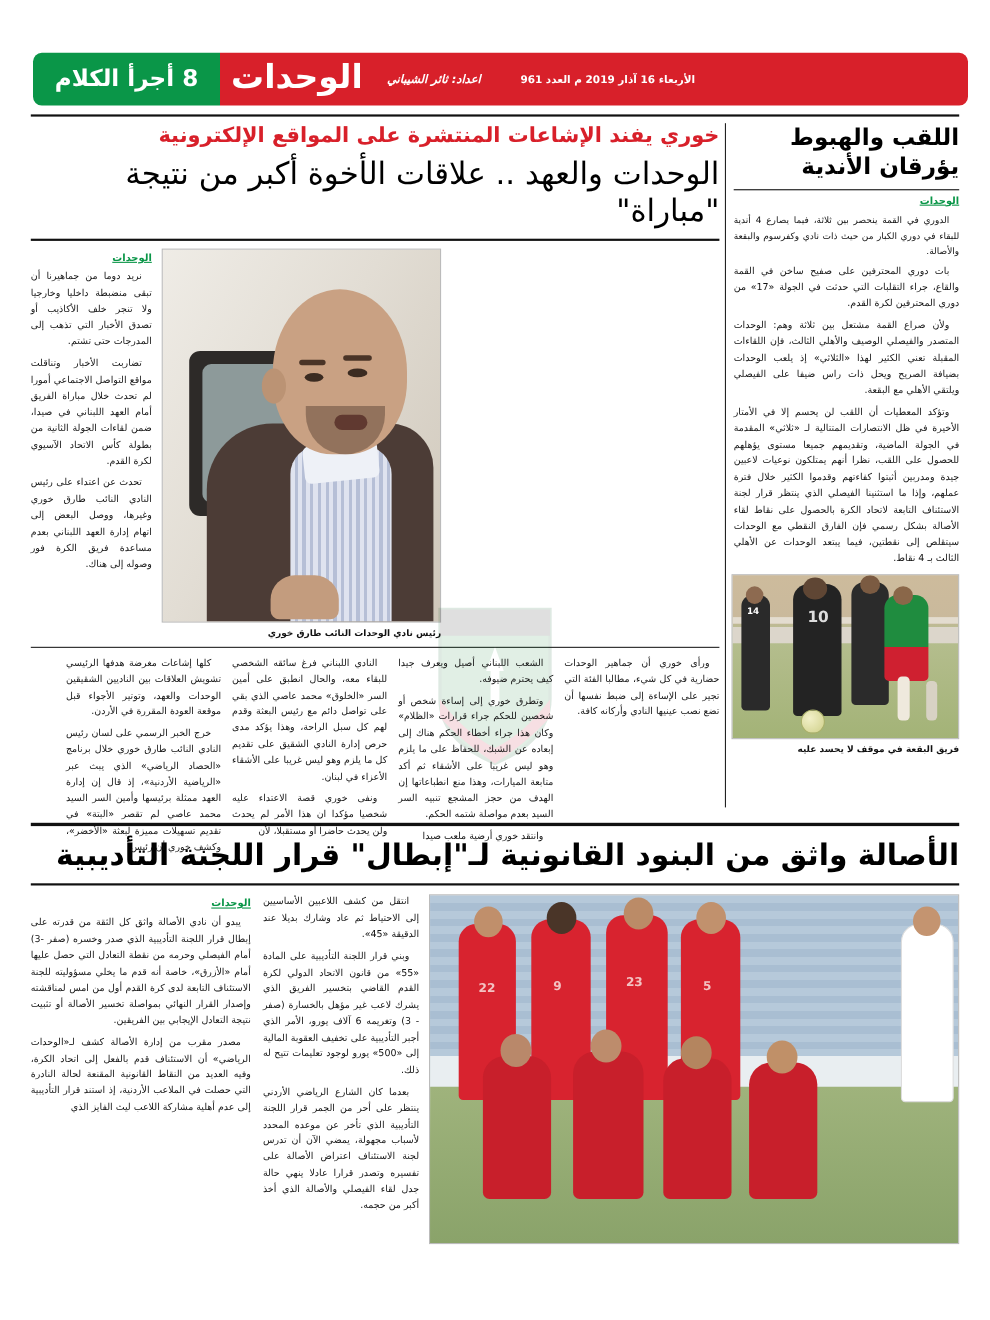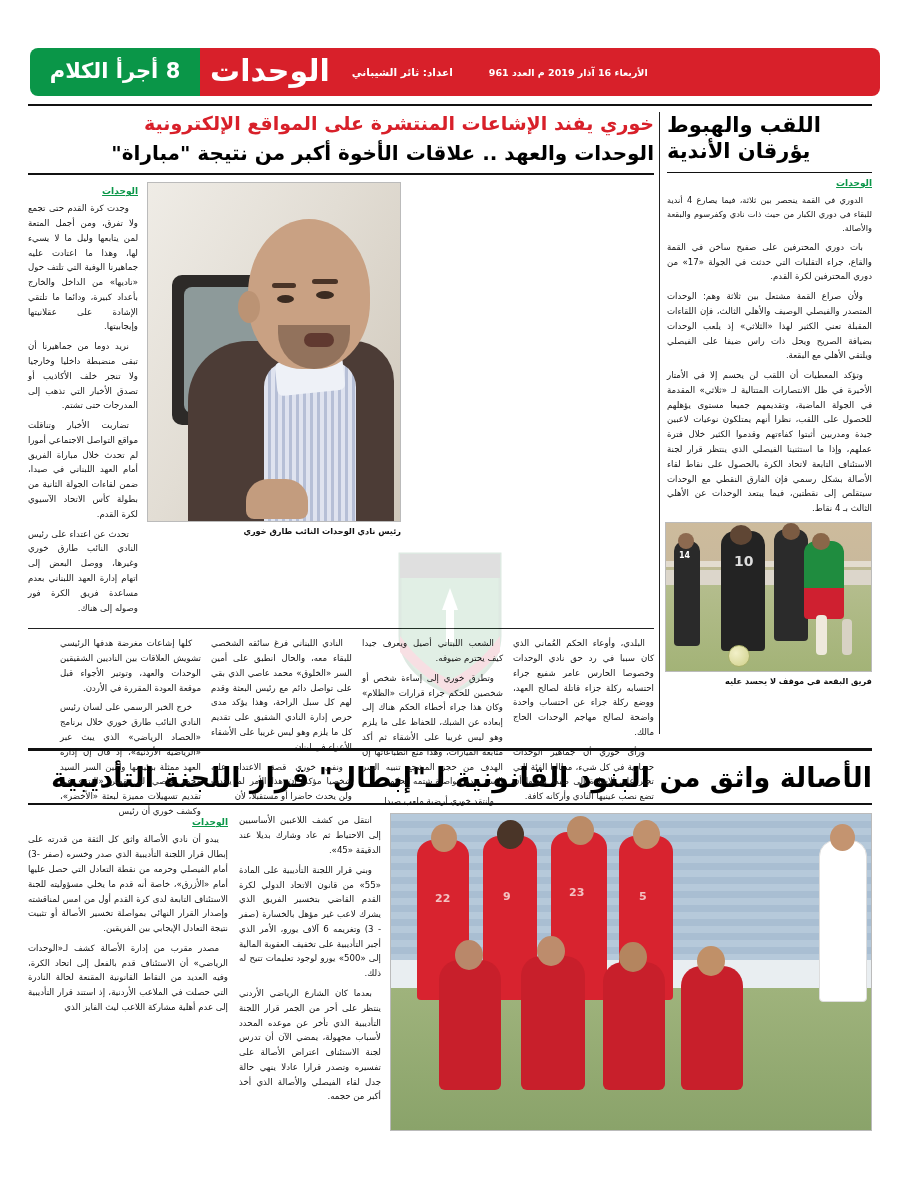--- a/index.html
+++ b/index.html
@@ -70,20 +70,21 @@
     font-family: "DejaVu Sans", sans-serif;
     padding: 0 22px 4px 10px;
     white-space: nowrap;
   }
   .masthead-credit {
     color: #fff;
     font-size: 10.5px;
     font-weight: bold;
     white-space: nowrap;
     margin-right: 14px;
+    font-style: italic;
   }
   .masthead-date {
     color: #fff;
     font-size: 9.5px;
     font-weight: bold;
     white-space: nowrap;
     margin-right: auto;
     margin-left: 22px;
     direction: rtl;
   }
@@ -113,21 +114,21 @@
   .vsep {
     position: absolute;
     width: 1px;
     background: #222;
   }
 
   .hl-right {
     font-size: 21px;
     font-weight: bold;
     color: #000;
-    text-align: left;
+    text-align: right;
     line-height: 1.25;
     margin: 0 0 7px 0;
   }
   .byline {
     color: #0a9648;
     font-size: 9px;
     font-weight: bold;
     text-decoration: underline;
     margin: 4px 0 5px 0;
     text-align: right;
@@ -151,22 +152,22 @@
   }
   .kicker {
     font-size: 19px;
     font-weight: bold;
     color: #d8202a;
     text-align: right;
     margin: 0 0 6px 0;
     line-height: 1.2;
   }
   .hl-main {
-    font-size: 20px;
-    font-weight: bold;
+    font-size: 28px;
+    font-weight: normal;
     color: #000;
     text-align: right;
     line-height: 1.22;
     margin: 0 0 8px 0;
     letter-spacing: -0.3px;
   }
 
   .photo {
     background: #ccc;
     position: relative;
@@ -290,21 +291,20 @@
 
     <div class="left-article">
       <div class="kicker">خوري يفند الإشاعات المنتشرة على المواقع الإلكترونية</div>
       <h1 class="hl-main">الوحدات والعهد .. علاقات الأخوة أكبر من نتيجة "مباراة"</h1>
       <div class="rule" style="position:relative;height:2px;background:#111;margin:0 0 7px 0;"></div>
 
       <div style="display:flex;flex-direction:row-reverse;gap:9px;">
 
         <div style="width:110px;">
           <div class="byline">الوحدات</div>
-          <p class="bodytext ind">وجدت كرة القدم حتى تجمع ولا تفرق، ومن أجمل المتعة لمن يتابعها وليل ما لا يسيء لها، وهذا ما اعتادت عليه جماهيرنا الوفية التي تلتف حول «ناديها» من الداخل والخارج بأعداد كبيرة، ودائما ما تلتقي الإشادة على عقلانيتها وإيجابيتها.</p>
           <p class="bodytext ind">نريد دوما من جماهيرنا أن تبقى منضبطة داخليا وخارجيا ولا تنجر خلف الأكاذيب أو تصدق الأخبار التي تذهب إلى المدرجات حتى تشتم.</p>
           <p class="bodytext ind">تضاربت الأخبار وتناقلت مواقع التواصل الاجتماعي أمورا لم تحدث خلال مباراة الفريق أمام العهد اللبناني في صيدا، ضمن لقاءات الجولة الثانية من بطولة كأس الاتحاد الآسيوي لكرة القدم.</p>
           <p class="bodytext ind">تحدث عن اعتداء على رئيس النادي النائب طارق خوري وغيرها، ووصل البعض إلى اتهام إدارة العهد اللبناني بعدم مساعدة فريق الكرة فور وصوله إلى هناك.</p>
         </div>
 
         <div>
           <div class="photo portrait-photo photo-frame" style="width:252px;height:338px;">
             <div style="position:absolute;inset:0;background:linear-gradient(120deg,#efece6 0%,#e2ddd4 45%,#cfc7ba 100%);"></div>
 
             <div style="position:absolute;left:24px;top:92px;width:108px;height:150px;background:#2d2a28;border-radius:10px;"></div>
@@ -332,21 +332,20 @@
             <div style="position:absolute;right:92px;bottom:2px;width:62px;height:40px;background:#c39c7e;border-radius:22px 22px 8px 8px;"></div>
           </div>
           <div class="caption">رئيس نادي الوحدات النائب طارق خوري</div>
         </div>
       </div>
 
       <div class="rule" style="position:relative;height:1px;background:#222;margin:8px 0 7px 0;"></div>
 
       <div style="display:flex;flex-direction:row;gap:10px;position:relative;z-index:1;">
         <div style="flex:1;">
-          <p class="bodytext ind">البلدي، وأوعاء الحكم العُماني الذي كان سببا في رد حق نادي الوحدات وخصوصا الحارس عامر شفيع جراء احتسابه ركلة جزاء قاتلة لصالح العهد، ووضع ركلة جزاء عن احتساب واحدة واضحة لصالح مهاجم الوحدات الحاج مالك.</p>
           <p class="bodytext ind">ورأى خوري أن جماهير الوحدات حضارية في كل شيء، مطالبا الفئة التي تجير على الإساءة إلى ضبط نفسها أن تضع نصب عينيها النادي وأركانه كافة.</p>
         </div>
         <div style="flex:1;">
           <p class="bodytext ind">الشعب اللبناني أصيل ويعرف جيدا كيف يحترم ضيوفه.</p>
           <p class="bodytext ind">وتطرق خوري إلى إساءة شخص أو شخصين للحكم جراء قرارات «الظلام» وكان هذا جراء أخطاء الحكم هناك إلى إبعاده عن الشبك، للحفاظ على ما يلزم وهو ليس غريبا على الأشقاء ثم أكد متابعة الميارات، وهذا منع انطباعاتها إن الهدف من حجز المشجع تنبيه السر السيد بعدم مواصلة شتمه الحكم.</p>
           <p class="bodytext ind">وانتقد خوري أرضية ملعب صيدا</p>
         </div>
         <div style="flex:1;">
           <p class="bodytext ind">النادي اللبناني فرغ سائقه الشخصي للبقاء معه، والحال انطبق على أمين السر «الخلوق» محمد عاصي الذي بقي على تواصل دائم مع رئيس البعثة وقدم لهم كل سبل الراحة، وهذا يؤكد مدى حرص إدارة النادي الشقيق على تقديم كل ما يلزم وهو ليس غريبا على الأشقاء الأعزاء في لبنان.</p>
           <p class="bodytext ind">ونفى خوري قصة الاعتداء عليه شخصيا مؤكدا ان هذا الأمر لم يحدث ولن يحدث حاضرا أو مستقبلا، لأن</p>

